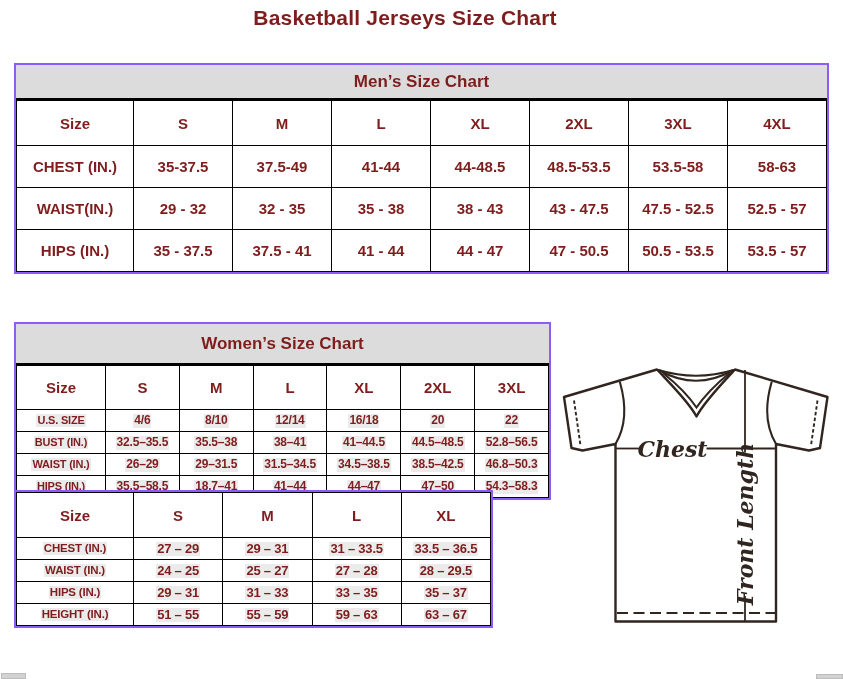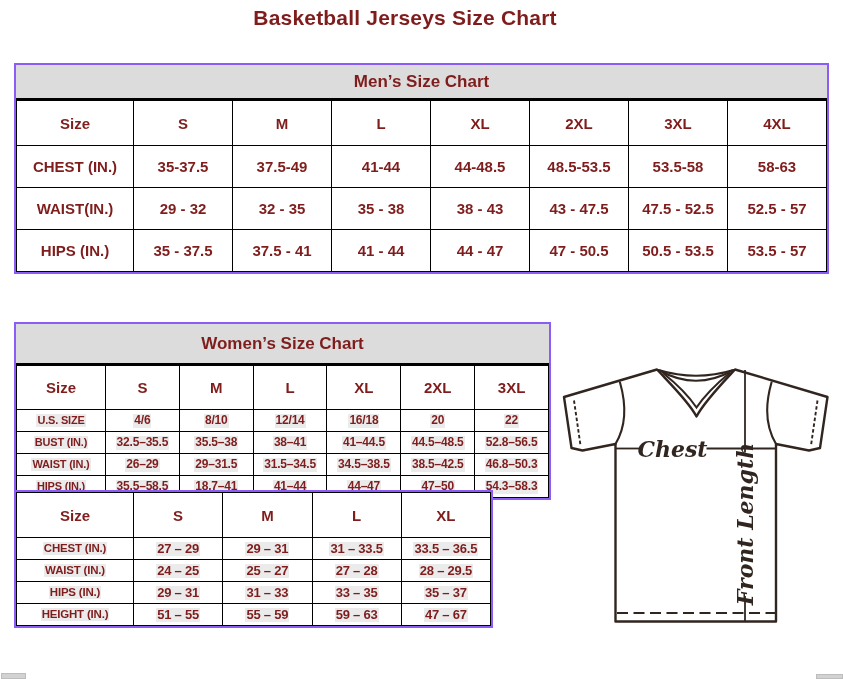--- a/index.html
+++ b/index.html
@@ -229,21 +229,21 @@
             <td><span class="hl">29 – 31</span></td>
             <td><span class="hl">31 – 33</span></td>
             <td><span class="hl">33 – 35</span></td>
             <td><span class="hl">35 – 37</span></td>
           </tr>
           <tr>
             <td class="rowlabel"><span class="hl">HEIGHT (IN.)</span></td>
             <td><span class="hl">51 – 55</span></td>
             <td><span class="hl">55 – 59</span></td>
             <td><span class="hl">59 – 63</span></td>
-            <td><span class="hl">47 – 67</span></td>
+            <td><span class="hl">63 – 67</span></td>
           </tr>
         </tbody>
       </table>
   </div>
 
   <svg id="jersey-svg" viewBox="552 352 291 278">
 
     <path class="outline" d="
       M 657 369.5
       L 564 397

